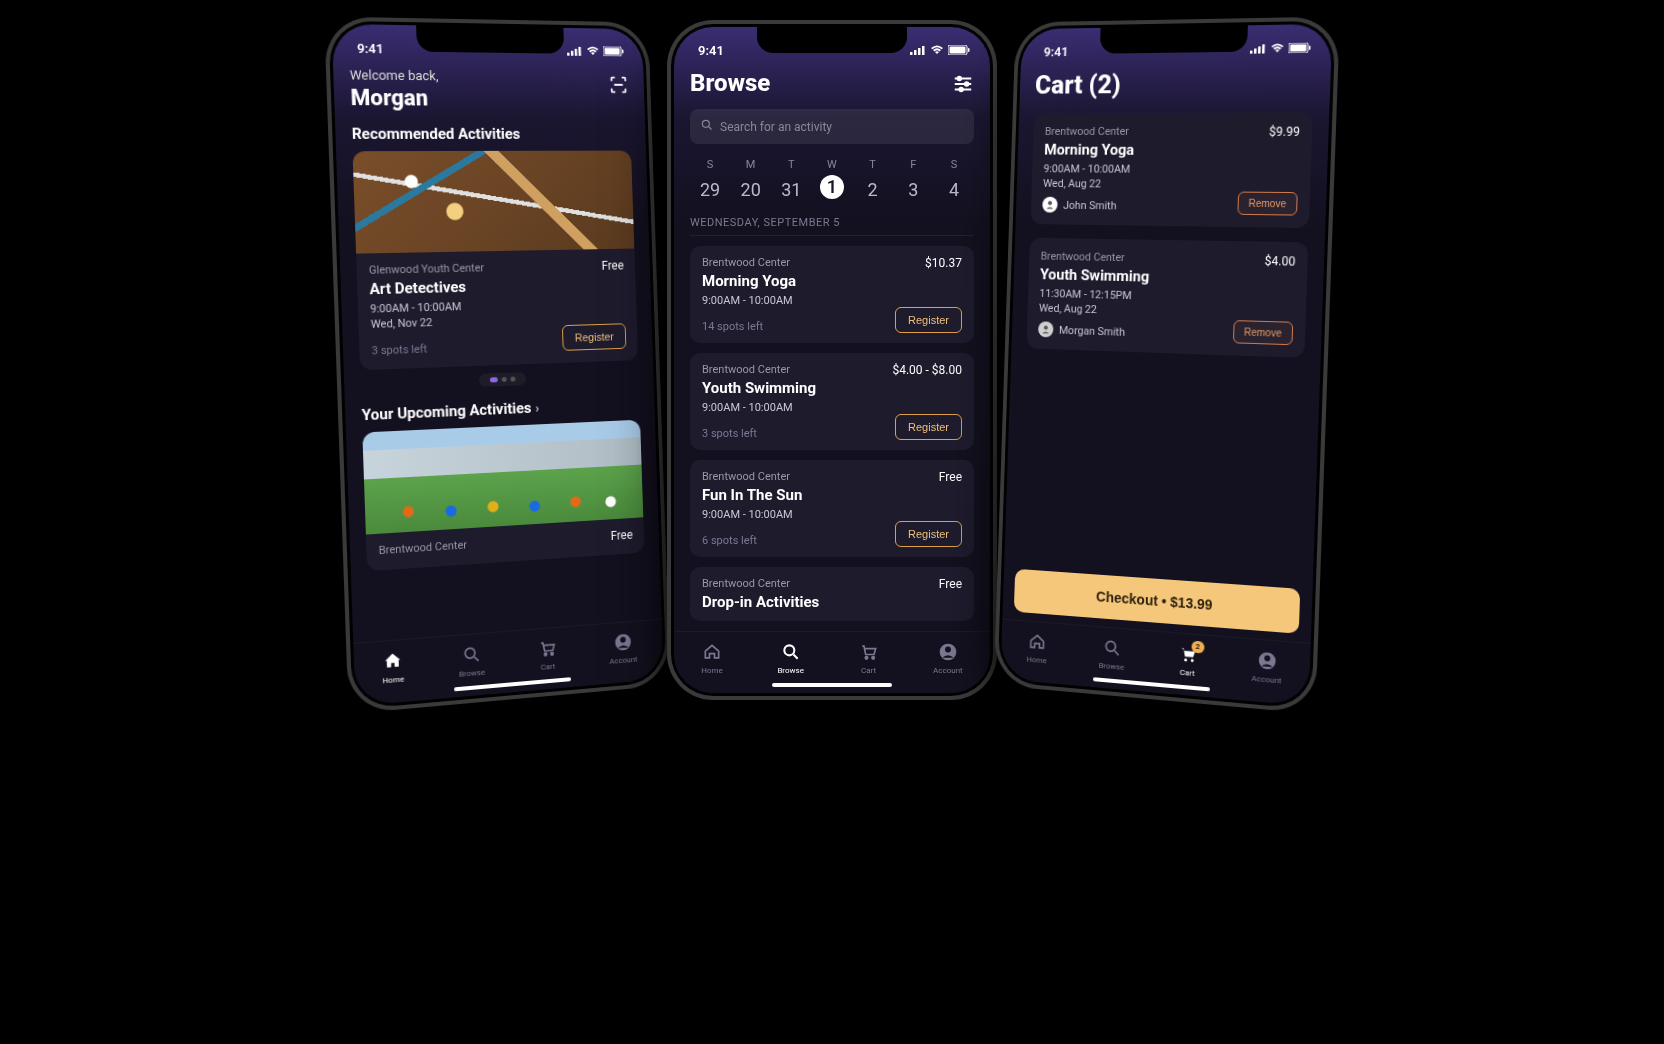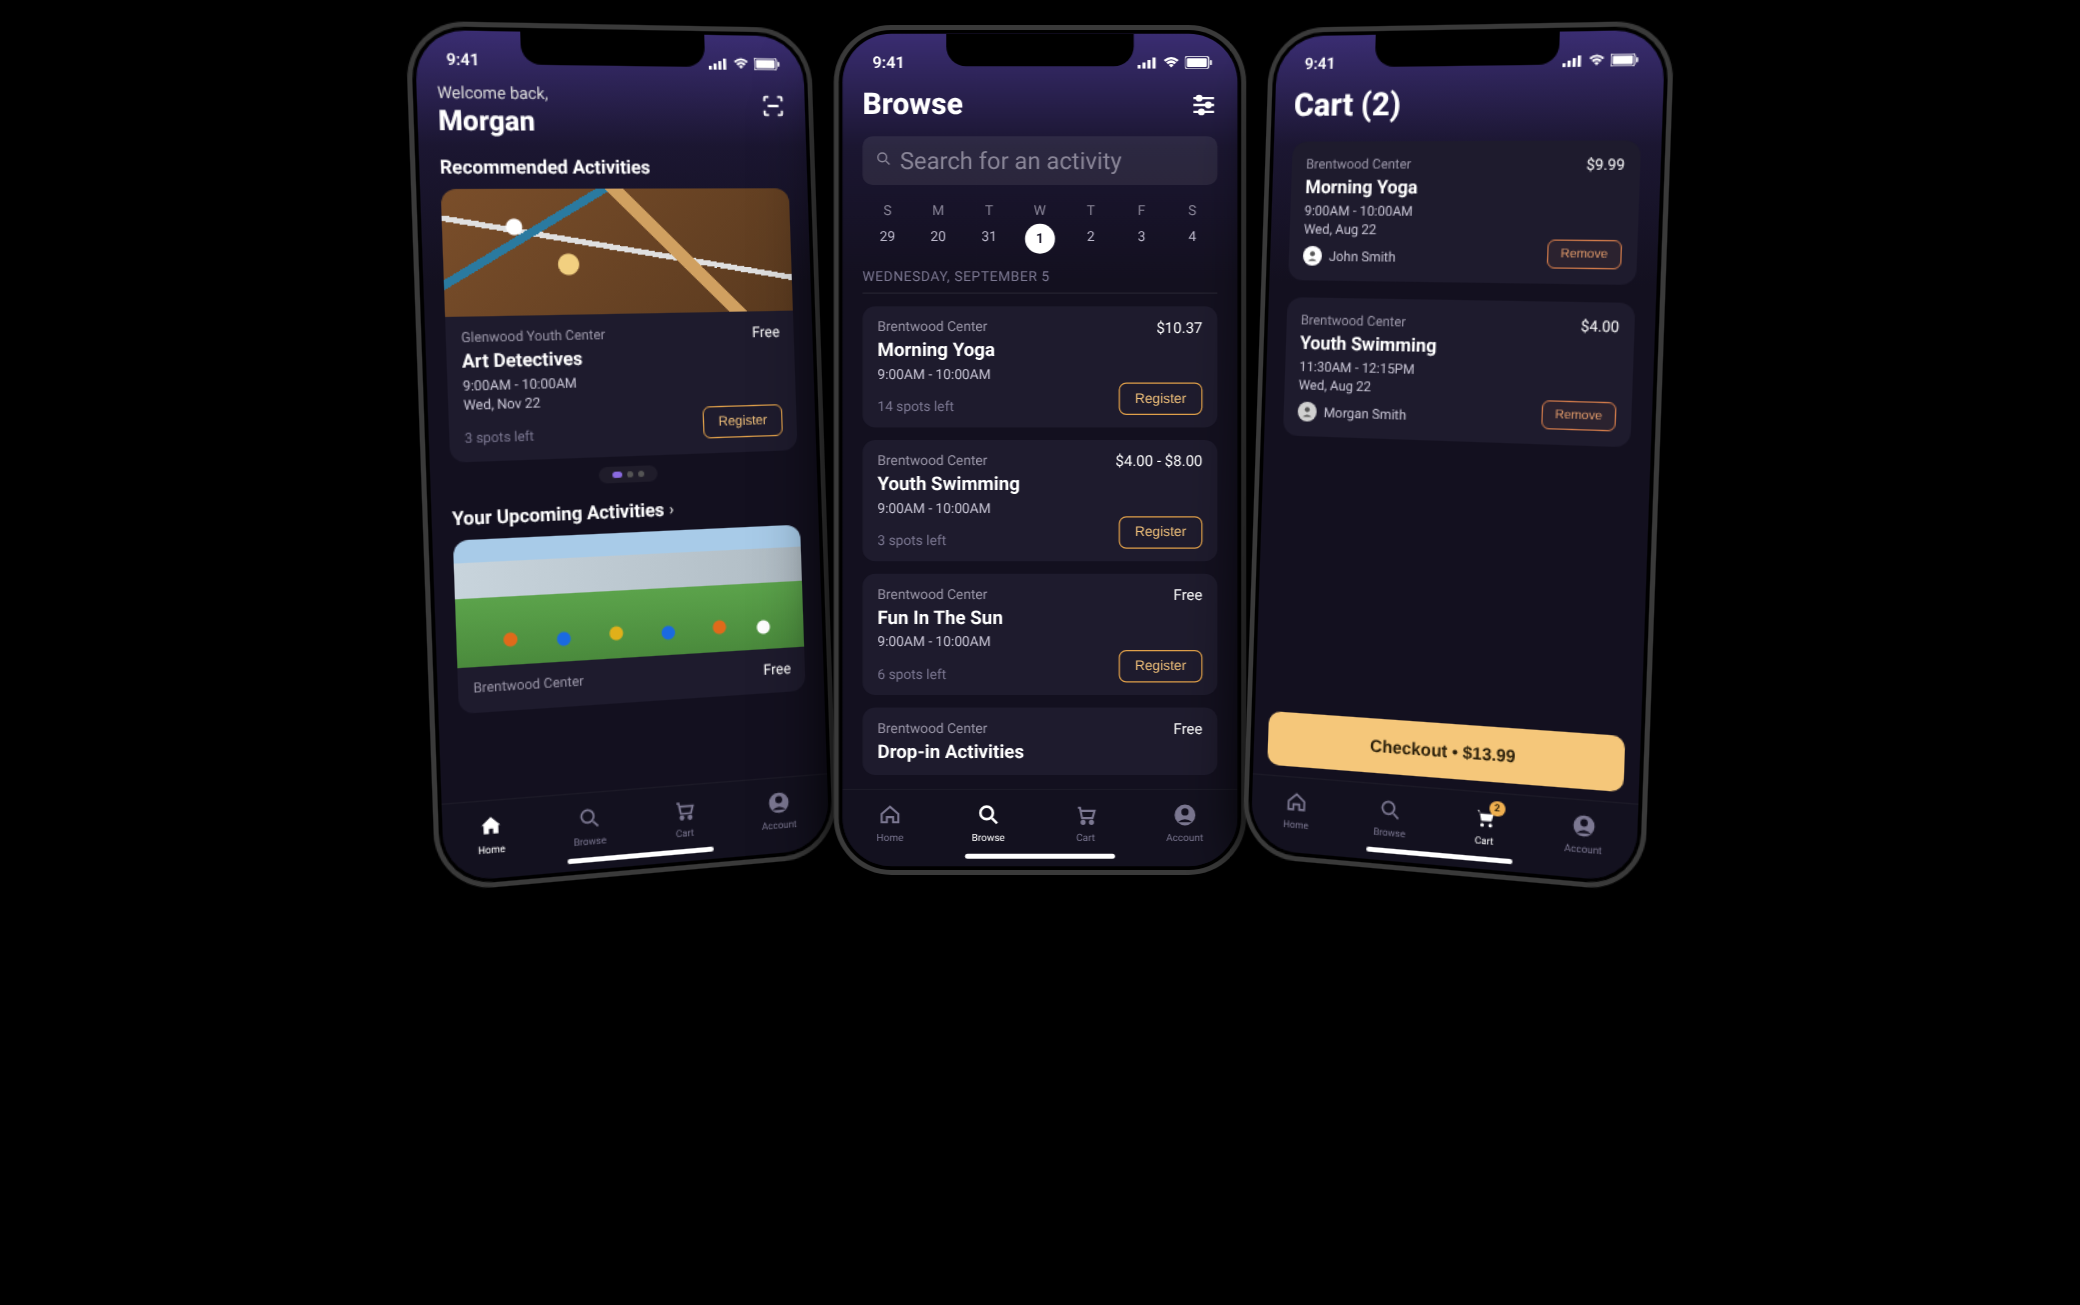--- a/index.html
+++ b/index.html
@@ -138,24 +138,24 @@
   
   .browse-title { font-size: 24px; font-weight: 800; }
   .search-box {
     background: rgba(255,255,255,0.08);
     border-radius: 8px;
     display:flex; align-items:center;
     padding: 8px 10px;
     margin-top: 10px;
     gap:6px;
   }
-  .search-ph { color: #8a8698; font-size: 19px; }
+  .search-ph { color: #8a8698; font-size: 12px; }
   .cal { margin-top: 10px; }
   .cal-row { display:flex; justify-content:space-between; padding: 0 4px;}
-  .cal-cell { width: 32px; text-align:center; font-size: 11px; color:#bdb9cc; padding:4px 0;}
+  .cal-cell { width: 32px; text-align:center; font-size: 18px; color:#bdb9cc; padding:4px 0;}
   .cal-head .cal-cell { color:#8a8698; font-size:11px;}
   .cal-cell.sel { background:#fff; color:#1a1628; border-radius:50%; width:24px; height:24px; line-height:24px; padding:0; margin:0 4px; font-weight:600;}
   .date-header { font-size: 11px; color:#7c7892; letter-spacing:0.5px; margin-top:12px; padding-bottom:6px; border-bottom:1px solid rgba(255,255,255,0.08);}
   .list-card { background:#1e1b2d; border-radius:10px; padding:10px 12px; margin-top:10px;}
 
   
   .cart-title { font-size: 26px; font-weight: 800; }
   .cart-card { background:#1e1b2d; border-radius:12px; padding:12px; margin-top:14px;}
   .cart-user { display:flex; align-items:center; gap:6px; margin-top:6px; font-size:11px; color:#c9c6d6;}
   .avatar-dot { width:16px; height:16px; border-radius:50%; background:#d0d0d0; display:flex;align-items:center;justify-content:center;}

